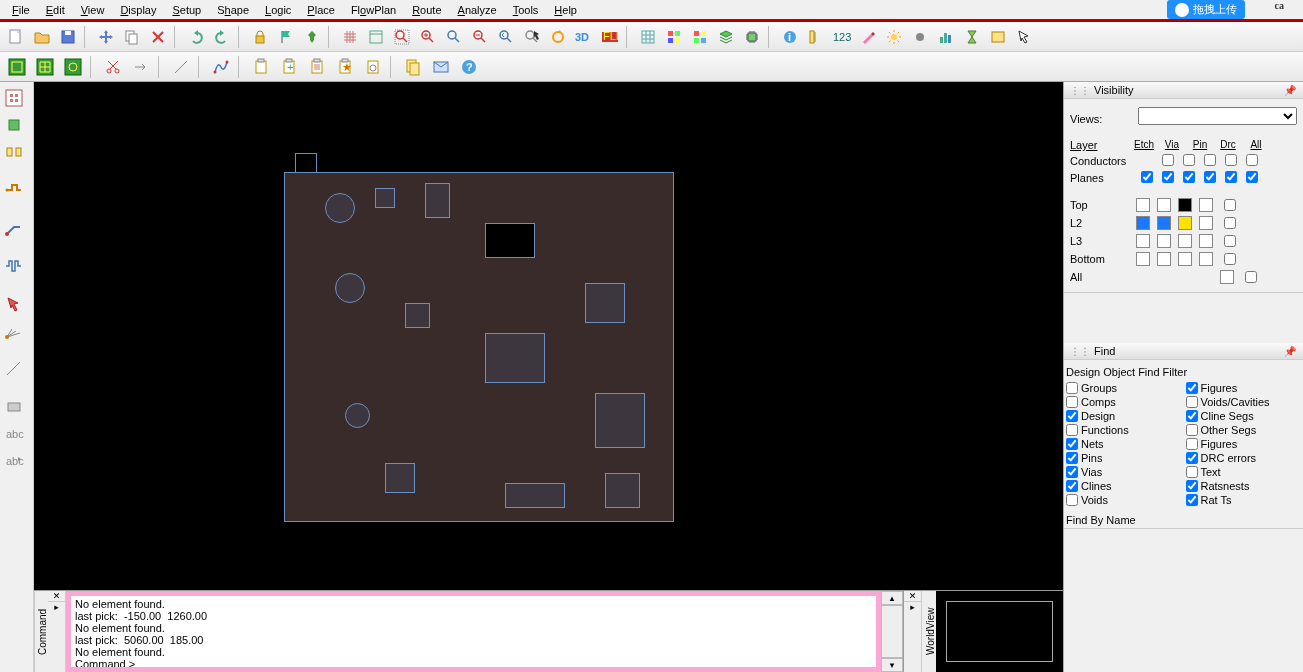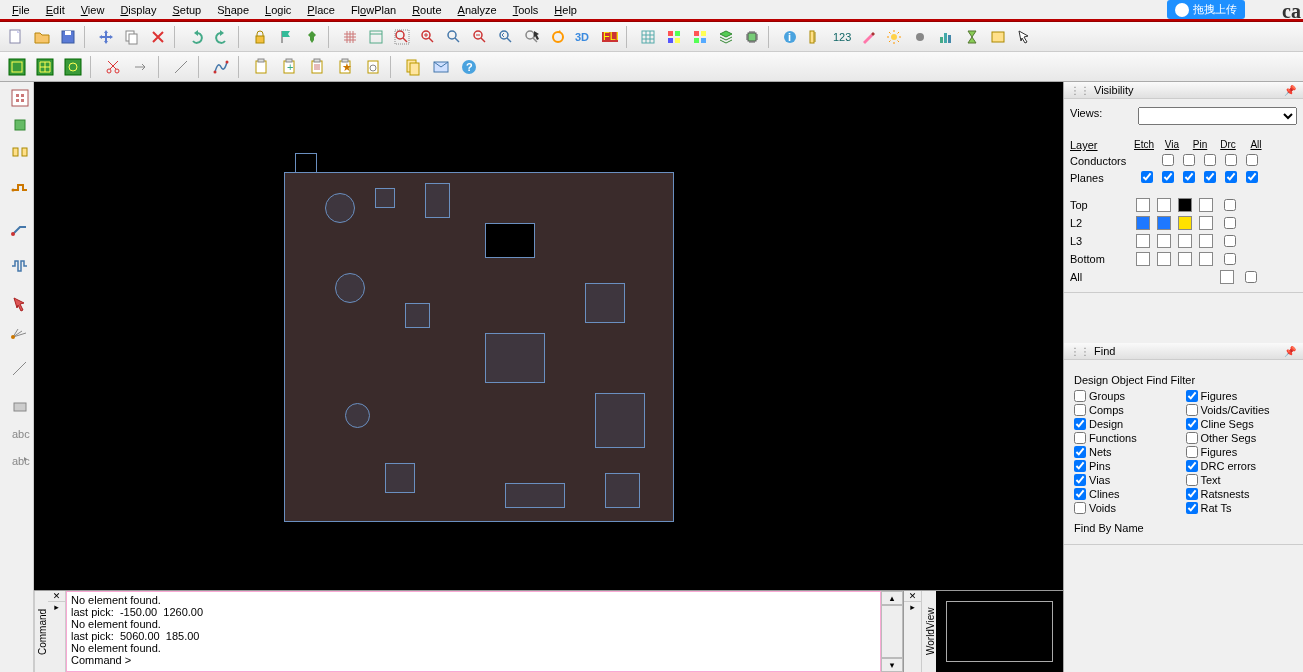--- a/index.html
+++ b/index.html
@@ -1,69 +1,69 @@
 <!DOCTYPE html>
 <html><head>
 <meta charset="utf-8">
 <style>
 * { margin: 0; padding: 0; box-sizing: border-box; font-family: "Segoe UI", Tahoma, sans-serif; font-size: 11px; }
 body { width: 1303px; height: 672px; background: #f0f0f0; overflow: hidden; position: relative; }
 .menubar { height: 20px; display: flex; align-items: center; padding: 0 4px; border-bottom: 1px solid #b00; }
 .menubar .menu-item { padding: 2px 8px; cursor: default; }
 .menubar .menu-item u { text-decoration: underline; }
-.brand { position: absolute; right: 0; top: 0; font-size: 20px; font-weight: bold; color: #333; font-family: serif; padding-right: 2px; }
+.brand { position: absolute; right: 17px; top: 0; font-size: 10px; font-weight: bold; color: #333; font-family: serif; padding-right: 2px; }
 .cloud-btn { position: absolute; right: 58px; top: 0; background: #1e90ff; color: #fff; padding: 2px 8px; border-radius: 3px; display: flex; align-items: center; gap: 4px; z-index: 10; }
 .cloud-btn .icon { width: 14px; height: 14px; background: #fff; border-radius: 50%; display: inline-block; position: relative; }
 .topline { height: 2px; background: linear-gradient(to bottom,#c00,#800); }
 .toolbar { height: 30px; display: flex; align-items: center; padding: 2px 4px; background: linear-gradient(#fafafa,#e8e8e8); border-bottom: 1px solid #ccc; gap: 2px; }
 .toolbar .tb-btn { width: 24px; height: 24px; display: flex; align-items: center; justify-content: center; border: 1px solid transparent; border-radius: 2px; }
 .toolbar .sep { width: 6px; height: 22px; border-left: 1px solid #bbb; margin: 0 2px; }
 .toolbar2 { height: 30px; display: flex; align-items: center; padding: 2px 4px; background: linear-gradient(#fafafa,#e8e8e8); border-bottom: 1px solid #aaa; gap: 2px; }
 .toolbar2 .tb-btn { width: 26px; height: 26px; display: flex; align-items: center; justify-content: center; border: 1px solid transparent; }
 .toolbar2 .sep { width: 6px; height: 22px; border-left: 1px solid #bbb; margin: 0 2px; }
 .main-area { position: absolute; top: 82px; left: 0; right: 0; bottom: 0; display: flex; }
 .left-toolbar { width: 34px; background: #f0f0f0; border-right: 1px solid #ccc; display: flex; flex-direction: column; align-items: center; padding-top: 4px; gap: 3px; }
-.left-toolbar .lt-btn { width: 26px; height: 24px; display: flex; align-items: center; justify-content: flex-end; }
+.left-toolbar .lt-btn { width: 26px; height: 24px; display: flex; align-items: center; justify-content: flex-start; }
 .canvas-container { flex: 1; display: flex; flex-direction: column; }
 .canvas { flex: 1; background: #000; position: relative; overflow: hidden; }
 .pcb { position: absolute; left: 250px; top: 90px; width: 390px; height: 350px; background: #3a2b2b; border: 1px solid #6a8fc0; }
 .pcb::before { content: ""; position: absolute; top: -20px; left: 10px; width: 20px; height: 18px; border: 1px solid #6a8fc0; }
 .pcb-grid { position: absolute; inset: 0; background-image: radial-gradient(#5a7090 0.5px, transparent 0.5px); background-size: 6px 6px; opacity: 0.6; }
 .pcb-components { position: absolute; inset: 0; }
 .comp { position: absolute; border: 1px solid #6a8fc0; background: rgba(80,100,140,0.2); }
 .bottom-panel { height: 82px; display: flex; border-top: 1px solid #999; background: #fff; }
 .cmd-label { width: 14px; writing-mode: vertical-lr; transform: rotate(180deg); font-size: 10px; text-align: center; background: #eee; border-right: 1px solid #ccc; padding: 2px 0; }
-.cmd-area { flex: 1; position: relative; background: #fff; font-size: 11px; padding: 2px 4px; white-space: pre; overflow: hidden; border: 1px solid #f9a8d4; }
+.cmd-area { flex: 1; position: relative; background: #fff; font-size: 11px; padding: 2px 4px; white-space: pre; overflow: hidden; border: 5px solid #f9a8d4; }
 .worldview-wrap { width: 160px; border-left: 1px solid #999; display: flex; }
 .wv-label { width: 14px; writing-mode: vertical-lr; transform: rotate(180deg); font-size: 10px; text-align: center; background: #eee; padding: 2px 0; }
 .worldview { flex: 1; background: #000; position: relative; }
 .worldview .wv-outline { position: absolute; left: 10px; top: 10px; right: 10px; bottom: 10px; border: 1px solid #aaa; }
 .cmd-buttons { width: 22px; display: flex; flex-direction: column; }
 .cmd-buttons button { height: 14px; font-size: 9px; background: #eee; border: 1px solid #bbb; }
 .right-panels { width: 240px; background: #f0f0f0; border-left: 1px solid #aaa; display: flex; flex-direction: column; overflow-y: auto; }
 .panel { border-bottom: 1px solid #ccc; }
 .panel-header { background: linear-gradient(#fafafa,#e0e0e0); padding: 2px 6px; border-bottom: 1px solid #ccc; display: flex; align-items: center; gap: 4px; }
 .panel-header .grip { color: #888; font-size: 10px; }
 .panel-header .pin { margin-left: auto; color: #666; font-size: 10px; }
 .panel-body { padding: 4px 6px; font-size: 11px; }
-.vis-row { display: flex; align-items: flex-start; margin: 4px 0; gap: 10px; }
+.vis-row { display: flex; align-items: flex-end; margin: 4px 0; gap: 10px; }
 .vis-row label { width: 58px; }
 .vis-row select { flex: 1; height: 18px; }
 .vis-header { display: flex; margin-top: 14px; }
 .vis-header .lh { width: 60px; text-decoration: underline; }
 .vis-header .ch { width: 28px; text-decoration: underline; text-align: center; font-size: 10px; }
 .vis-line { display: flex; align-items: center; margin: 3px 0; }
 .vis-line .ln { width: 66px; }
 .vis-line .cell { width: 21px; text-align: center; }
 .vis-line input[type=checkbox] { width: 12px; height: 12px; }
 .color-row { display: flex; align-items: center; margin: 4px 0; }
 .color-row .cn { width: 66px; }
 .color-row .swatch { width: 14px; height: 14px; margin-right: 7px; border: 1px solid #888; display: inline-block; }
 .color-row .scb { width: 12px; height: 12px; margin-left: 4px; }
-.find-body { padding: 10px; }
+.find-body { padding: 2px; }
 .find-title { margin: 4px 0; }
 .find-btns { display: flex; gap: 6px; margin: 4px 0; }
 .find-btns button { padding: 1px 8px; background: #eee; border: 1px solid #999; }
 .find-grid { display: grid; grid-template-columns: 1fr 1fr; gap: 2px 4px; margin-top: 4px; }
 .find-grid label { display: flex; align-items: center; gap: 3px; white-space: nowrap; }
 .find-grid input { width: 12px; height: 12px; }
 .find-section { margin-top: 8px; font-size: 11px; }
 svg { display: block; }
 </style>
 </head>

